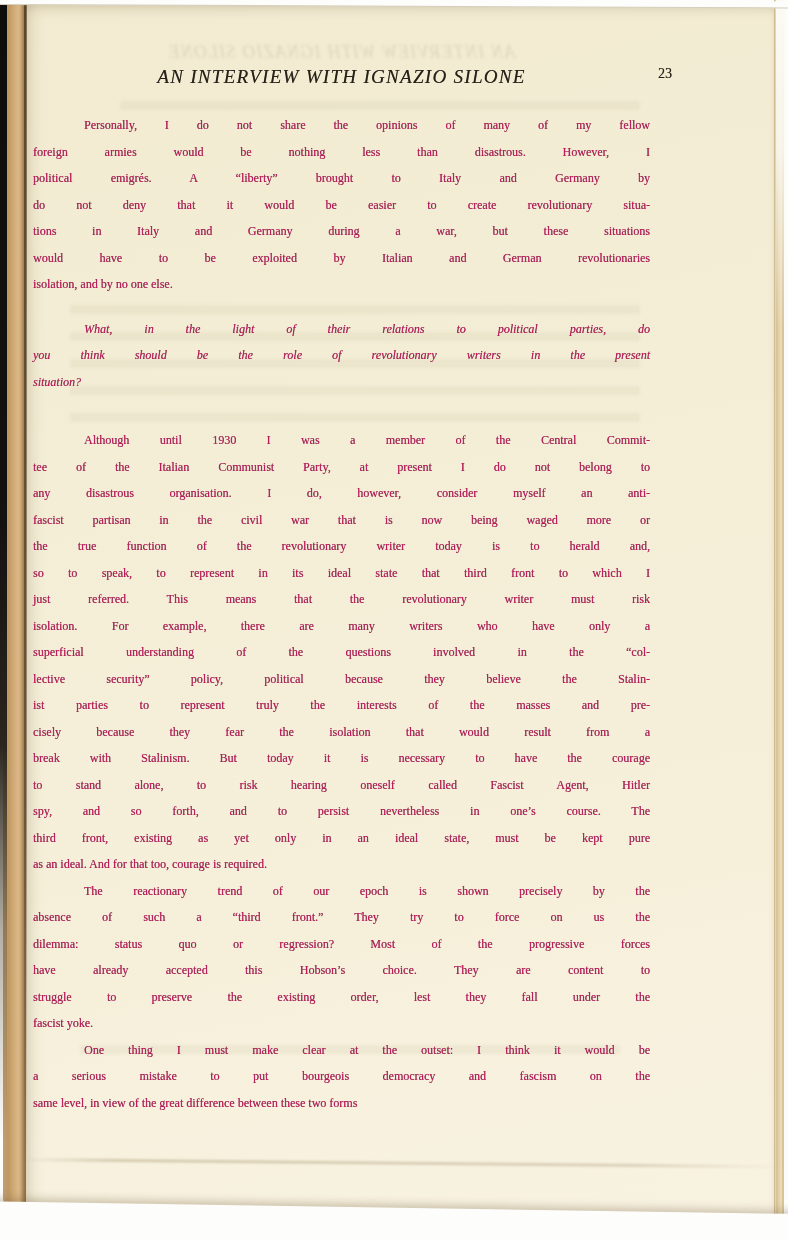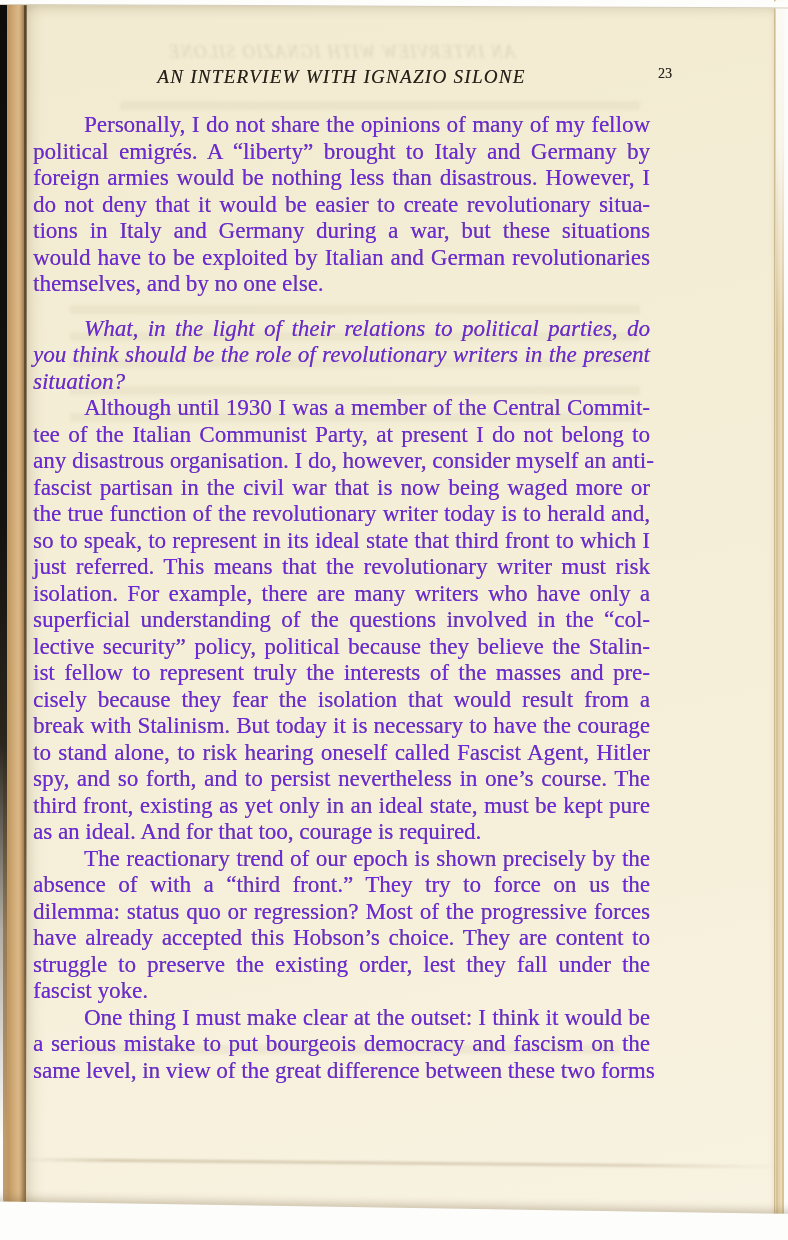--- a/index.html
+++ b/index.html
@@ -76,26 +76,26 @@
   .running-title{
     position:absolute;left:0;right:0;text-align:center;
     font-style:italic;font-size:19px;letter-spacing:1.3px;
     text-shadow:.2px .2px .4px rgba(35,28,20,.55);
   }
   .page-number{
     position:absolute;right:-22px;top:0;font-size:14px;
     text-shadow:.2px .2px .4px rgba(35,28,20,.55);
   }
   .text-block{
-    position:absolute;left:33px;width:617px;top:112px;color:#6d28d9;
-    font-size:23px;line-height:26.5px;
+    position:absolute;left:33px;width:617px;top:112px;color:#be185d;
+    font-size:12px;line-height:26.5px;
   }
   .para{margin:0;}
   .text-block .para:nth-child(2){margin-top:18px;}
-  .text-block .para:nth-child(3){}
+  .text-block .para:nth-child(3){margin-top:32px;}
   .para.question{font-style:italic;}
   .line{
     text-align:justify;text-align-last:justify;white-space:nowrap;
     text-shadow:.25px .25px .45px rgba(35,28,20,.55);
   }
   .line.first{padding-left:51px;}
   .line.last{text-align-last:left;}
 </style>
 </head>
 <body>
@@ -117,54 +117,54 @@
   <div class="ghost-lines ghost-c"></div>
 
   <div class="header-row">
     <div class="running-title">AN INTERVIEW WITH IGNAZIO SILONE</div>
     <div class="page-number">23</div>
   </div>
 
   <div class="text-block" id="text-block">
       <div class="para answer">
         <div class="line first">Personally, I do not share the opinions of many of my fellow</div>
+        <div class="line">foreign armies would be nothing less than disastrous. However, I</div>
         <div class="line">political emigrés. A “liberty” brought to Italy and Germany by</div>
-        <div class="line">foreign armies would be nothing less than disastrous. However, I</div>
         <div class="line">do not deny that it would be easier to create revolutionary situa-</div>
         <div class="line">tions in Italy and Germany during a war, but these situations</div>
         <div class="line">would have to be exploited by Italian and German revolutionaries</div>
-        <div class="line last">themselves, and by no one else.</div>
+        <div class="line last">isolation, and by no one else.</div>
       </div>
       <div class="para question">
         <div class="line first">What, in the light of their relations to political parties, do</div>
         <div class="line">you think should be the role of revolutionary writers in the present</div>
         <div class="line last">situation?</div>
       </div>
       <div class="para answer">
         <div class="line first">Although until 1930 I was a member of the Central Commit-</div>
         <div class="line">tee of the Italian Communist Party, at present I do not belong to</div>
         <div class="line">any disastrous organisation. I do, however, consider myself an anti-</div>
         <div class="line">fascist partisan in the civil war that is now being waged more or</div>
         <div class="line">the true function of the revolutionary writer today is to herald and,</div>
         <div class="line">so to speak, to represent in its ideal state that third front to which I</div>
         <div class="line">just referred. This means that the revolutionary writer must risk</div>
         <div class="line">isolation. For example, there are many writers who have only a</div>
         <div class="line">superficial understanding of the questions involved in the “col-</div>
         <div class="line">lective security” policy, political because they believe the Stalin-</div>
-        <div class="line">ist fellow to represent truly the interests of the masses and pre-</div>
+        <div class="line">ist parties to represent truly the interests of the masses and pre-</div>
         <div class="line">cisely because they fear the isolation that would result from a</div>
         <div class="line">break with Stalinism. But today it is necessary to have the courage</div>
         <div class="line">to stand alone, to risk hearing oneself called Fascist Agent, Hitler</div>
         <div class="line">spy, and so forth, and to persist nevertheless in one’s course. The</div>
         <div class="line">third front, existing as yet only in an ideal state, must be kept pure</div>
         <div class="line last">as an ideal. And for that too, courage is required.</div>
       </div>
       <div class="para answer">
         <div class="line first">The reactionary trend of our epoch is shown precisely by the</div>
-        <div class="line">absence of with a “third front.” They try to force on us the</div>
+        <div class="line">absence of such a “third front.” They try to force on us the</div>
         <div class="line">dilemma: status quo or regression? Most of the progressive forces</div>
         <div class="line">have already accepted this Hobson’s choice. They are content to</div>
         <div class="line">struggle to preserve the existing order, lest they fall under the</div>
         <div class="line last">fascist yoke.</div>
       </div>
       <div class="para answer">
         <div class="line first">One thing I must make clear at the outset: I think it would be</div>
         <div class="line">a serious mistake to put bourgeois democracy and fascism on the</div>
         <div class="line last">same level, in view of the great difference between these two forms</div>
       </div>

